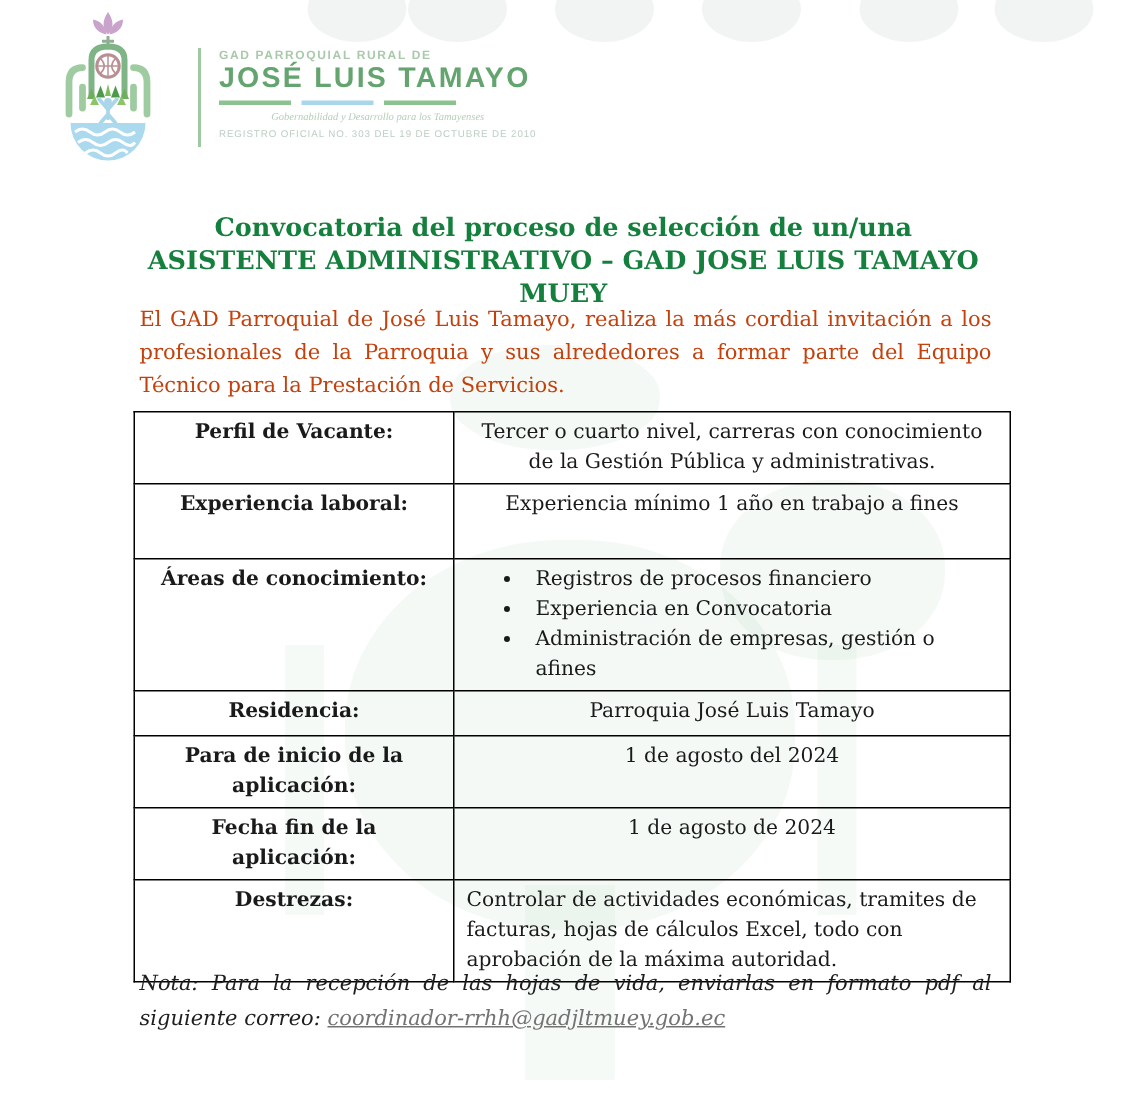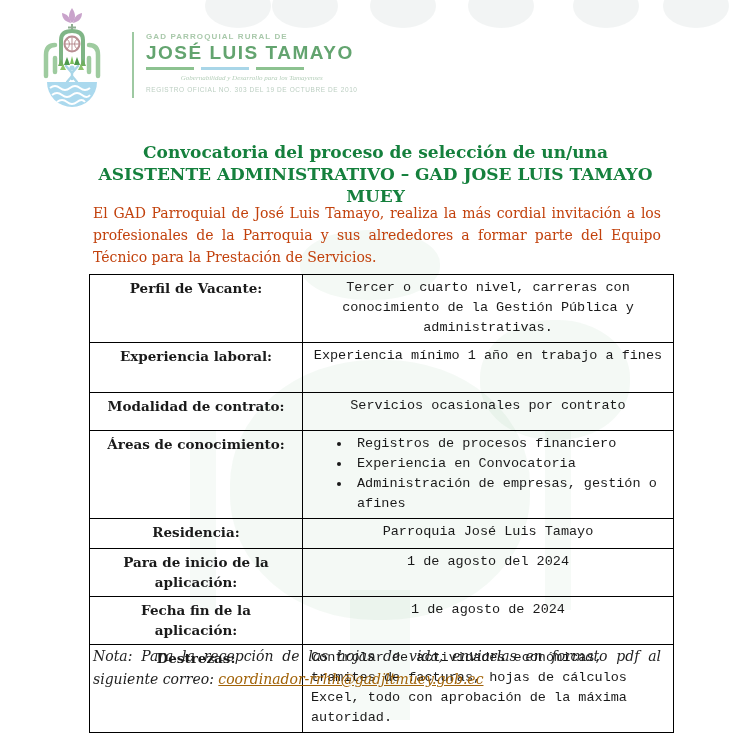--- a/index.html
+++ b/index.html
@@ -43,37 +43,37 @@
   table.spec {
     position:absolute; top:274px; left:89px; width:584px;
     border-collapse:collapse; table-layout:fixed;
     font-size:13.5px; color:#1a1a1a;
   }
   table.spec td {
     border:1.5px solid #000; vertical-align:top; padding:3px 8px 4px 8px;
     line-height:20px;
   }
   td.lbl { width:213px; font-weight:bold; text-align:center; }
-  td.val { width:371px; text-align:center;font-family:Liberation Mono, monospace; }
+  td.val { width:371px; text-align:center; }
   td.val.left { text-align:left; }
   tr.r1 td { height:48px; }
   tr.r2 td { height:50px; }
   tr.r3 td { height:38px; }
   tr.r4 td { height:60px; }
   tr.r5 td { height:30px; }
   tr.r6 td { height:38px; }
   tr.r7 td { height:36px; }
   tr.r8 td { height:64px; }
   ul.bullets { list-style:disc; padding-left:40px; text-align:left; }
   ul.bullets li { padding-left:6px; }
   .doc-note {
     position:absolute; top:645px; left:93px; width:568px;
     font-size:14px; line-height:23px; font-style:italic; text-align:justify;
   }
-  .doc-note a { color:#a16207; text-decoration:underline;margin-top:28px; }
+  .doc-note a { color:#737373; text-decoration:underline;margin-top:28px; }
 </style>
 </head>
 <body>
 
 <div class="page">
 
   <div class="wm wm-blob" style="left:205px"></div>
   <div class="wm wm-blob" style="left:272px"></div>
   <div class="wm wm-blob" style="left:370px"></div>
   <div class="wm wm-blob" style="left:468px"></div>
@@ -159,24 +159,20 @@
   <table class="spec">
     <tbody>
       <tr class="r1">
         <td class="lbl">Perfil de Vacante:</td>
         <td class="val">Tercer o cuarto nivel, carreras con conocimiento de la Gestión Pública y administrativas.</td>
       </tr>
       <tr class="r2">
         <td class="lbl">Experiencia laboral:</td>
         <td class="val">Experiencia mínimo 1 año en trabajo a fines</td>
       </tr>
-      <tr class="r3">
-        <td class="lbl">Modalidad de contrato:</td>
-        <td class="val">Servicios ocasionales por contrato</td>
-      </tr>
       <tr class="r4">
         <td class="lbl">Áreas de conocimiento:</td>
         <td class="val left">
           <ul class="bullets">
             <li>Registros de procesos financiero</li>
             <li>Experiencia en Convocatoria</li>
             <li>Administración de empresas, gestión o afines</li>
           </ul>
         </td>
       </tr>

